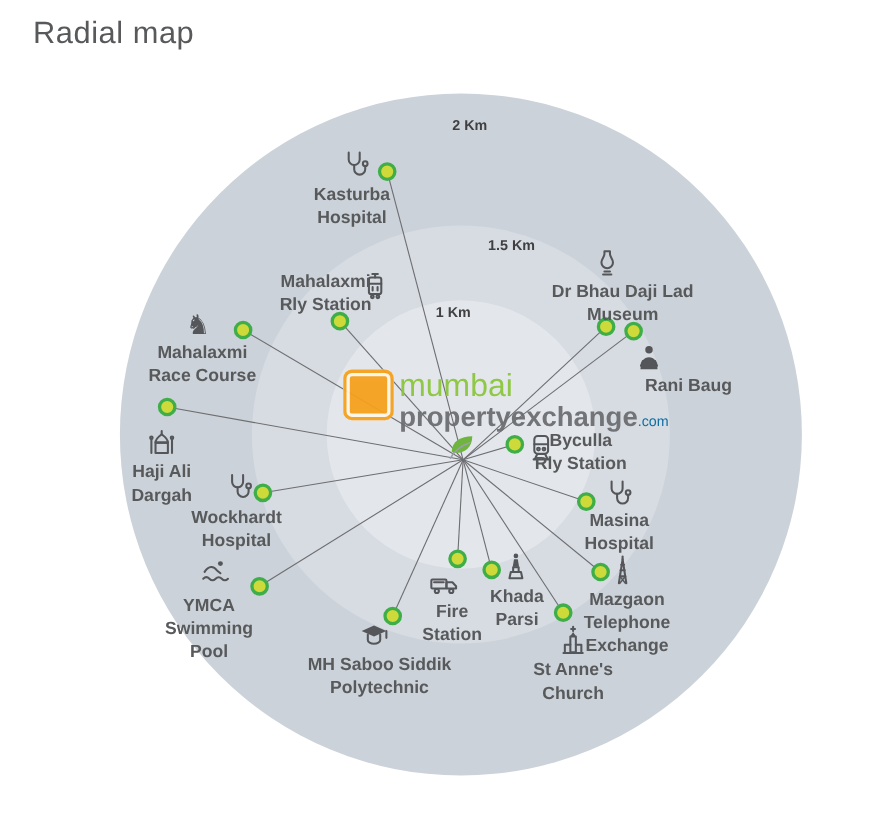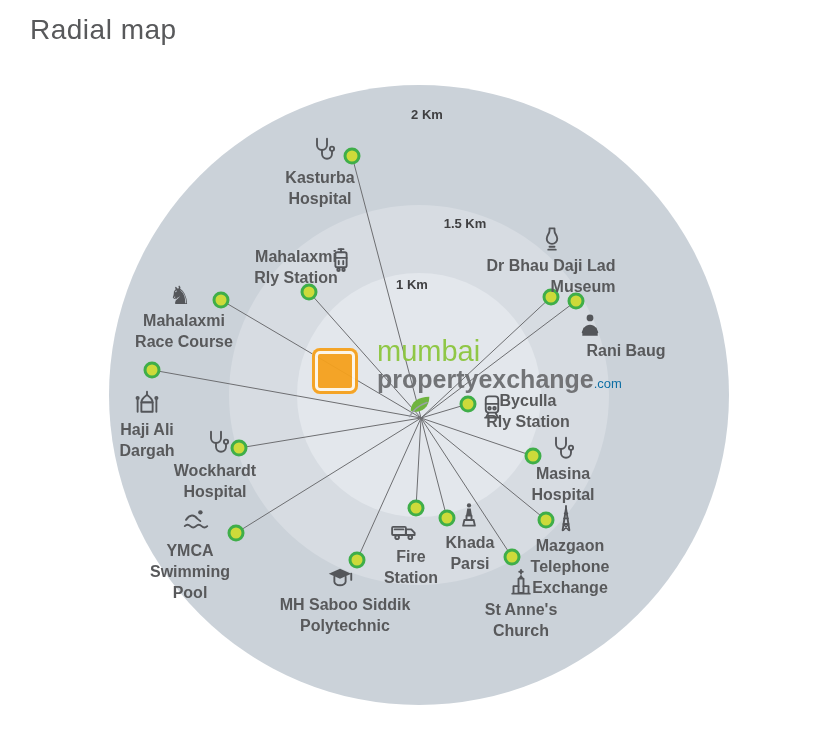--- a/index.html
+++ b/index.html
@@ -25,21 +25,21 @@
   .lm-icon{
     position:absolute;width:30px;height:30px;transform:translate(-50%,-50%);
     color:#54565a;z-index:3;display:block;
   }
   .lm-icon svg{width:100%;height:100%;display:block;}
   .lm-label{
     position:absolute;transform:translateX(-50%);text-align:center;font-size:16px;
     color:#58595b;line-height:1.3;white-space:pre-line;z-index:3;font-weight:bold;
   }
   .logo{
-    position:absolute;left:277px;top:336px;display:flex;align-items:flex-end;gap:19px;
+    position:absolute;left:277px;top:336px;display:flex;align-items:flex-start;gap:5px;
     z-index:5;opacity:.95;padding-left:35px;
   }
   .logo-square{
     width:46px;height:46px;background:#f5a11d;border-radius:8px;
     box-shadow:inset 0 0 0 3px #f5a11d, inset 0 0 0 6px rgba(255,255,255,.9);
   }
   .logo-mumbai{font-size:29px;color:#8cc63e;line-height:1.05;font-weight:400;}
   .logo-pe{font-size:25px;color:#6d6e71;font-weight:700;line-height:1.1;}
   .logo-com{font-size:13px;color:#0369a1;font-weight:400;}
   .leaf{
@@ -119,21 +119,21 @@
       <div class="lm-label" style="left: 296px; top: 247px;">Mahalaxmi
 Rly Station</div>
       <div class="dot" style="left: 551px; top: 297px;"></div>
       <span class="lm-icon" style="left: 552px; top: 239px;">
         <svg viewBox="0 0 24 24" fill="none" stroke="currentColor" stroke-width="1.5" stroke-linecap="round" stroke-linejoin="round">
           <path d="M10 3.5h4v1.8c0 2.6 2.2 3.6 2.2 6.4a4.2 4.2 0 0 1-8.4 0c0-2.8 2.2-3.8 2.2-6.4z"></path>
           <line x1="10" y1="18.2" x2="14" y2="18.2"></line>
           <line x1="9" y1="20.5" x2="15" y2="20.5"></line>
         </svg>
       </span>
-      <div class="lm-label" style="left: 551px; top: 256px; text-align: right;">Dr Bhau Daji Lad
+      <div class="lm-label" style="left: 566px; top: 256px;">Dr Bhau Daji Lad
 Museum</div>
       <div class="dot" style="left: 576px; top: 301px;"></div>
       <span class="lm-icon" style="left: 590px; top: 325px;">
         <svg viewBox="0 0 24 24" fill="none" stroke="currentColor" stroke-width="1.5" stroke-linecap="round" stroke-linejoin="round">
           <g fill="currentColor" stroke="none">
             <circle cx="12" cy="6.3" r="2.7"></circle>
             <path d="M5.8 20.5c0-5.6 2.5-8.7 6.2-8.7s6.2 3.1 6.2 8.7z"></path>
           </g>
           <path d="M7.4 14.5 6 18M16.6 14.5 18 18" stroke-width="1.2"></path>
         </svg>

